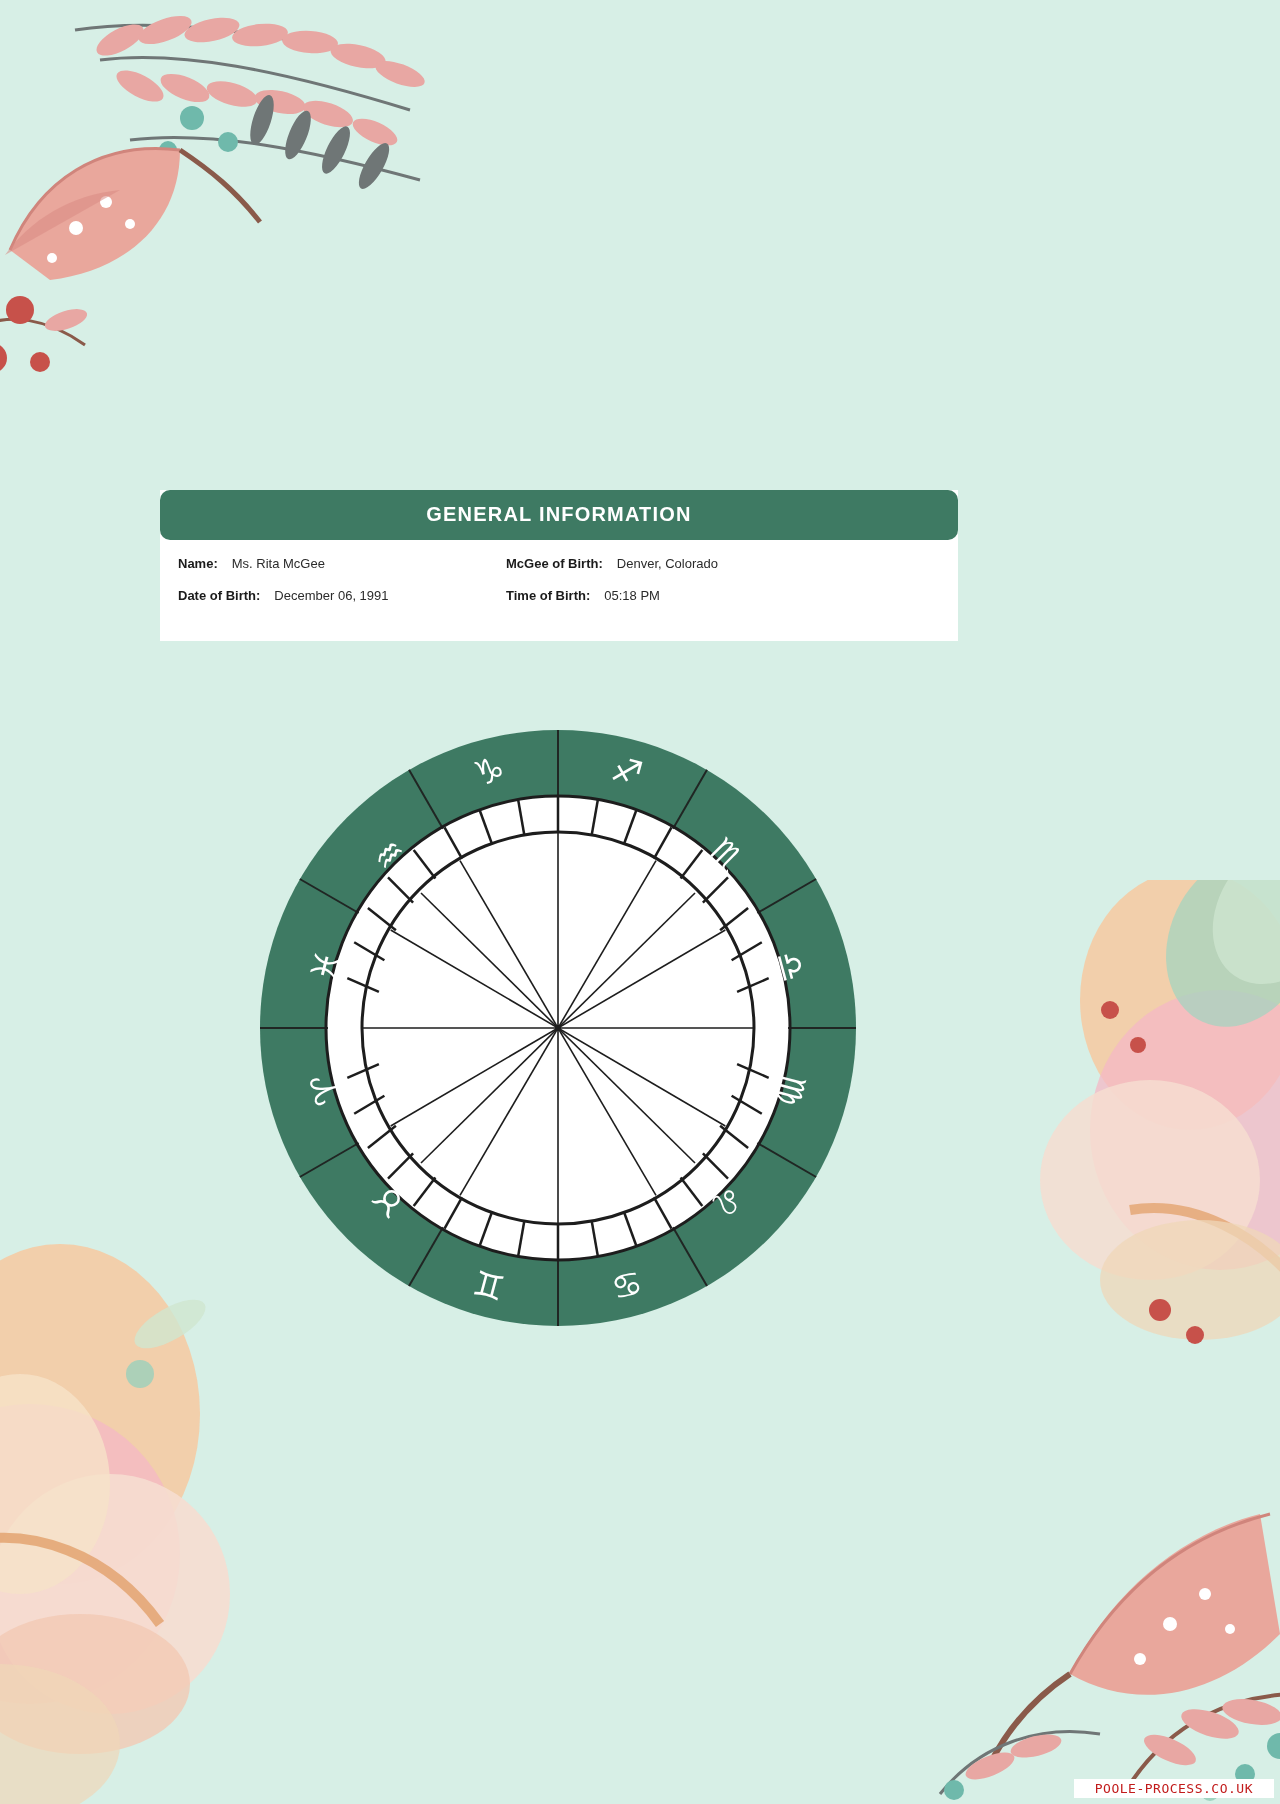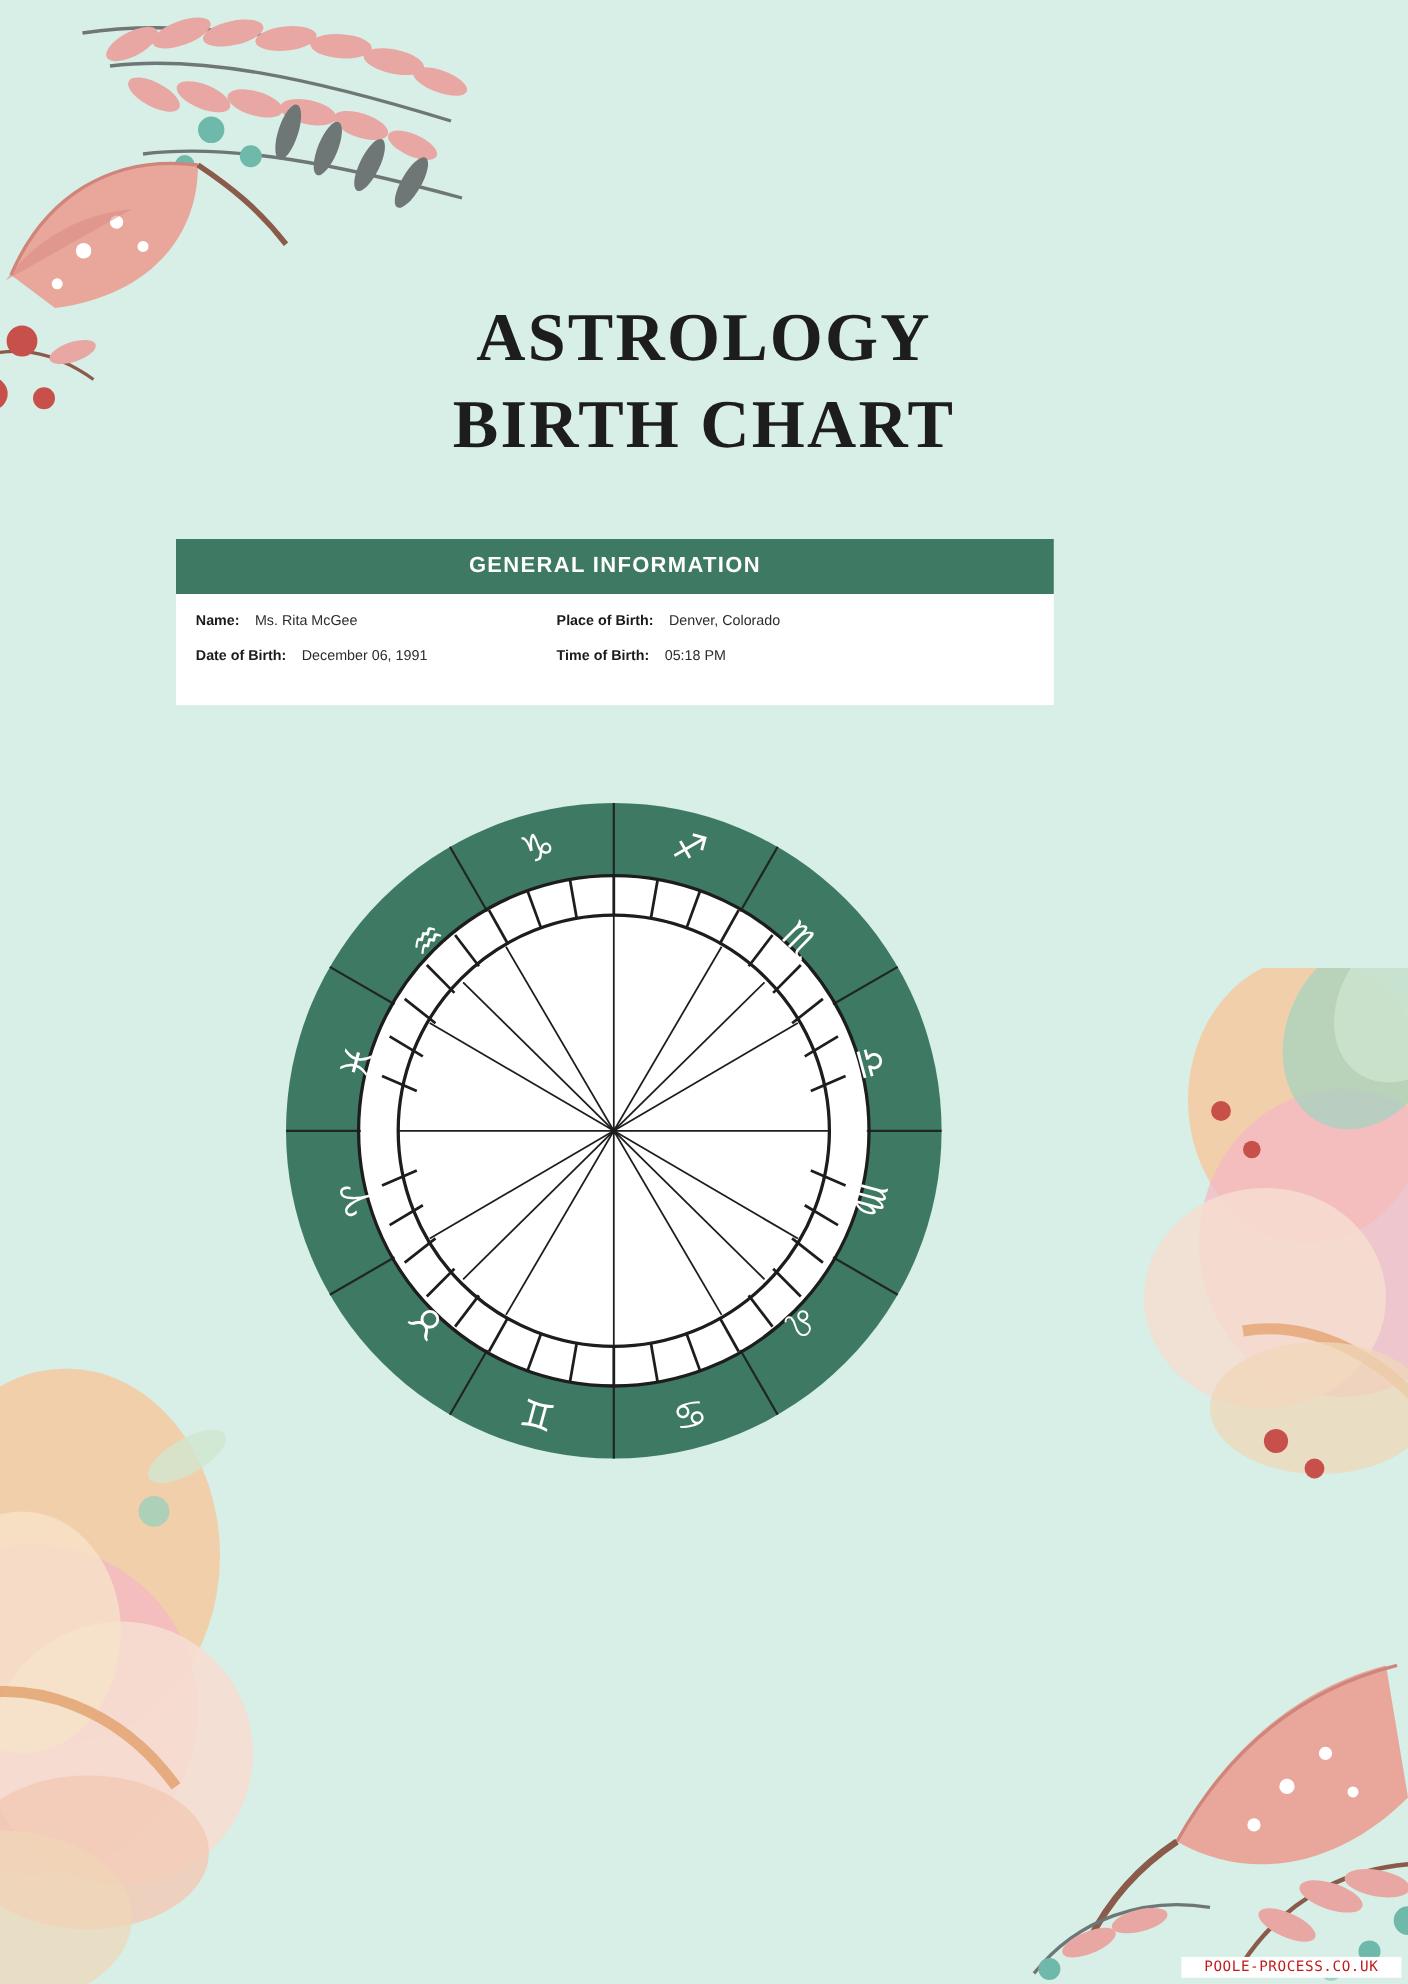--- a/index.html
+++ b/index.html
@@ -60,20 +60,21 @@
     box-shadow: 0 0 0 0 rgba(0,0,0,0);
   }
   .info-header {
     background: #3e7a63;
     color: #ffffff;
     text-align: center;
     font-size: 20px;
     font-weight: bold;
     letter-spacing: 1.2px;
     padding: 13px 0 14px;
+    border-radius: 10px;
   }
   .info-body {
     padding: 16px 18px 20px 18px;
   }
   .info-row {
     display: flex;
     align-items: baseline;
     margin-bottom: 17px;
   }
   .info-row:last-child { margin-bottom: 18px; }
@@ -246,35 +247,31 @@
       </g>
       <g>
         <path d="M200 400 C240 350 300 330 360 340" stroke="#6f7676" stroke-width="3" fill="none"></path>
         <ellipse cx="250" cy="372" rx="26" ry="10" fill="#e8a7a3" transform="rotate(-22 250 372)"></ellipse>
         <ellipse cx="296" cy="352" rx="26" ry="10" fill="#e8a7a3" transform="rotate(-14 296 352)"></ellipse>
         <circle cx="214" cy="396" r="10" fill="#6fb9ab"></circle>
       </g>
     </svg>
   </div>
 
-  <div class="title">
-    <span>ASTROLOGY</span>
-    <span class="l2">BIRTH CHART</span>
-  </div>
 
   <div class="info-card">
     <div class="info-header">GENERAL INFORMATION</div>
     <div class="info-body">
       <div class="info-row">
         <div class="info-cell c1">
           <span class="lbl">Name:</span>
           <span class="val">Ms. Rita McGee</span>
         </div>
         <div class="info-cell c2">
-          <span class="lbl">Place of Birth:</span>
+          <span class="lbl">McGee of Birth:</span>
           <span class="val">Denver, Colorado</span>
         </div>
       </div>
       <div class="info-row">
         <div class="info-cell c1">
           <span class="lbl">Date of Birth:</span>
           <span class="val">December 06, 1991</span>
         </div>
         <div class="info-cell c2">
           <span class="lbl">Time of Birth:</span>

